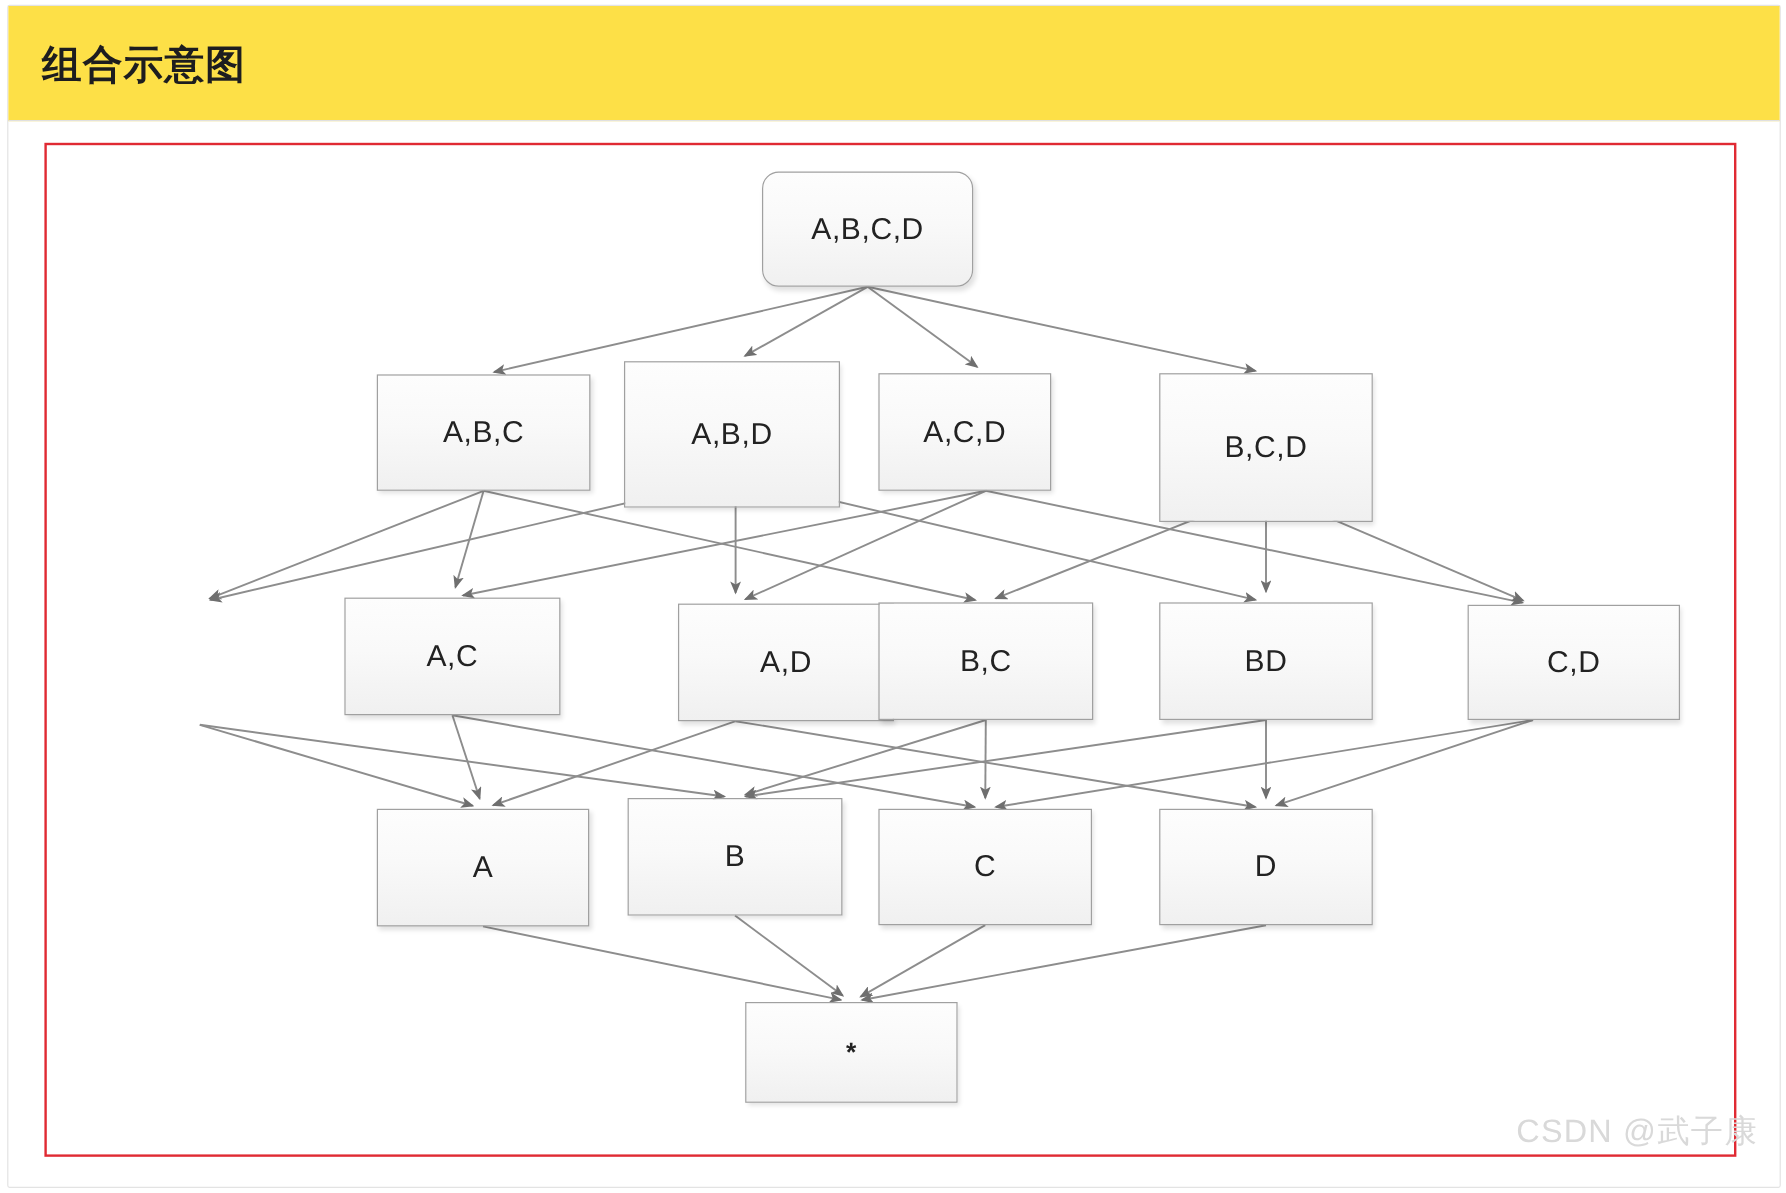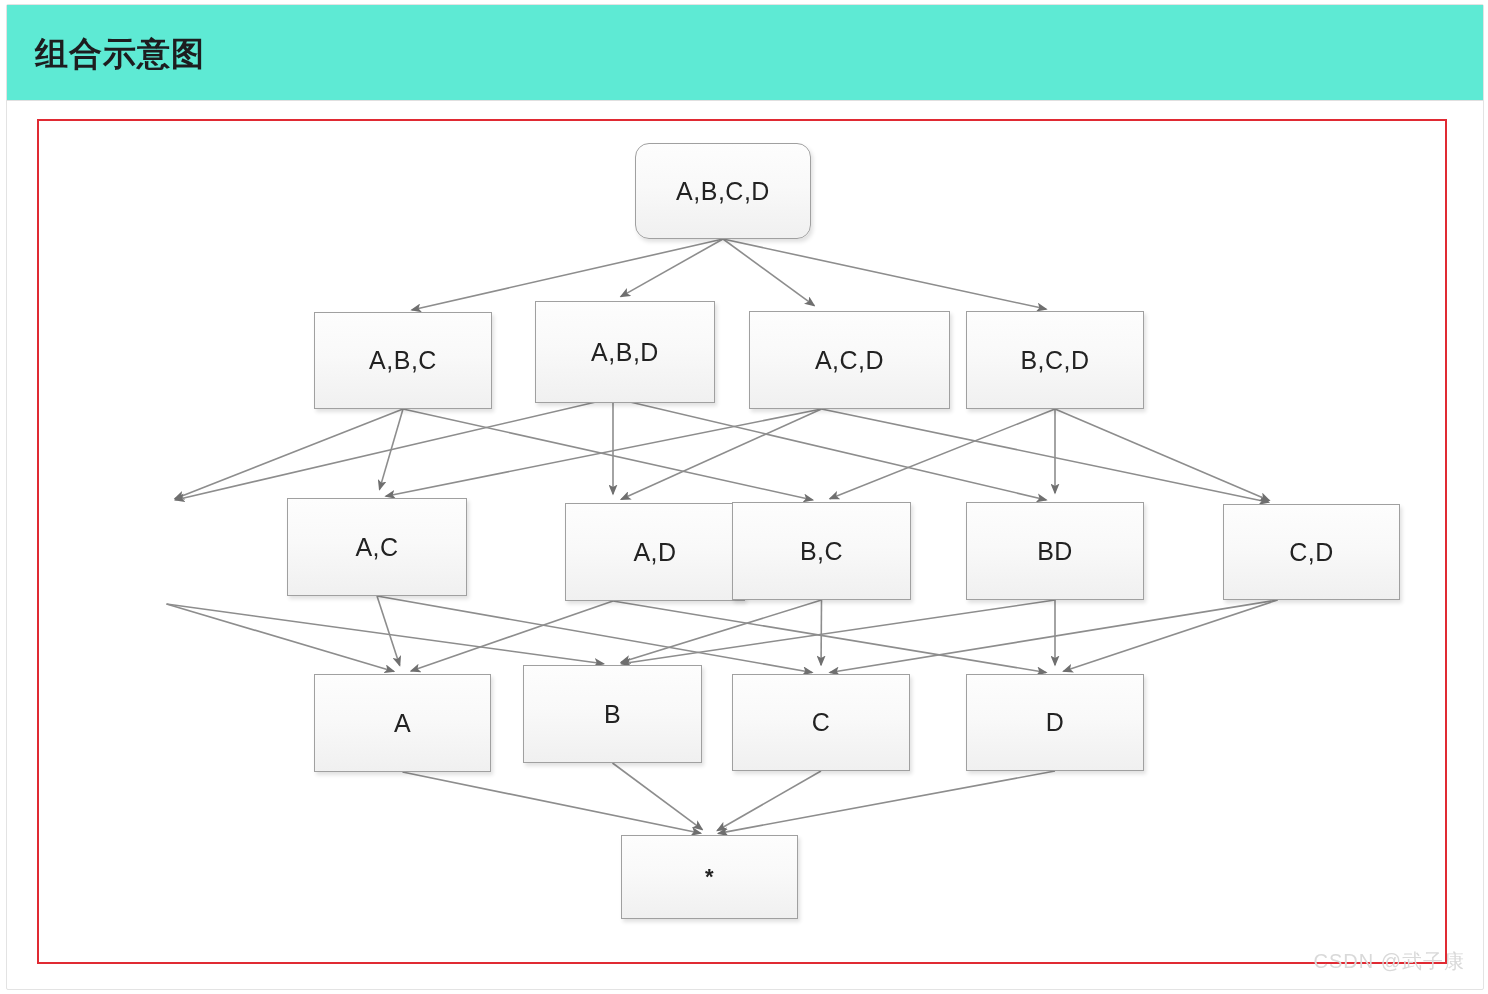--- a/index.html
+++ b/index.html
@@ -34,21 +34,21 @@
     border-radius: 2px;
     background: #ffffff;
     box-sizing: border-box;
   }
   .panel-header {
     position: absolute;
     left: 0;
     top: 0;
     right: 0;
     height: 96px;
-    background: #5eead4;
+    background: #fde047;
     border-bottom: 1px solid #e0e0e0;
     box-sizing: border-box;
   }
   .panel-title {
     position: absolute;
     left: 28px;
     top: 27px;
     font-size: 33px;
     font-weight: bold;
     color: #1d1d1f;
@@ -104,22 +104,22 @@
   .node.star {
     font-size: 22px;
     font-weight: bold;
     line-height: 1;
   }
 
   
   .watermark {
     position: absolute;
     right: 18px;
-    bottom: 14px;
-    font-size: 20px;
+    bottom: 28px;
+    font-size: 27px;
     color: #d9d9d9;
     white-space: nowrap;
     letter-spacing: 1px;
     user-select: none;
   }
 </style>
 </head>
 <body>
 
 <div id="page">
@@ -172,27 +172,27 @@
               <line x1="782" y1="650" x2="678.305557731844" y2="709.5196798669236" marker-end="url(#arrowhead)"></line>
               <line x1="1016" y1="650" x2="679.3494531076866" y2="712.3607380639886" marker-end="url(#arrowhead)"></line>
             </g>
         </svg>
       <div class="node" style="left: 596px; top: 22px; width: 176px; height: 96px; border-radius: 14px;">
             <span>A,B,C,D</span>
           </div>
           <div class="node" style="left: 275px; top: 191px; width: 178px; height: 97px;">
             <span>A,B,C</span>
           </div>
-          <div class="node" style="left: 496px; top: 180px; width: 180px; height: 102px;">
+          <div class="node" style="left: 481px; top: 180px; width: 180px; height: 122px;">
             <span>A,B,D</span>
           </div>
-          <div class="node" style="left: 710px; top: 190px; width: 201px; height: 98px;">
+          <div class="node" style="left: 693px; top: 190px; width: 144px; height: 98px;">
             <span>A,C,D</span>
           </div>
-          <div class="node" style="left: 927px; top: 190px; width: 178px; height: 98px;">
+          <div class="node" style="left: 927px; top: 190px; width: 178px; height: 124px;">
             <span>B,C,D</span>
           </div>
           <div class="node" style="left: 248px; top: 377px; width: 180px; height: 98px;">
             <span>A,C</span>
           </div>
           <div class="node" style="left: 484px; top: 382px; width: 180px; height: 98px; margin-left: 42px;">
             <span>A,D</span>
           </div>
           <div class="node" style="left: 693px; top: 381px; width: 179px; height: 98px;">
             <span>B,C</span>

